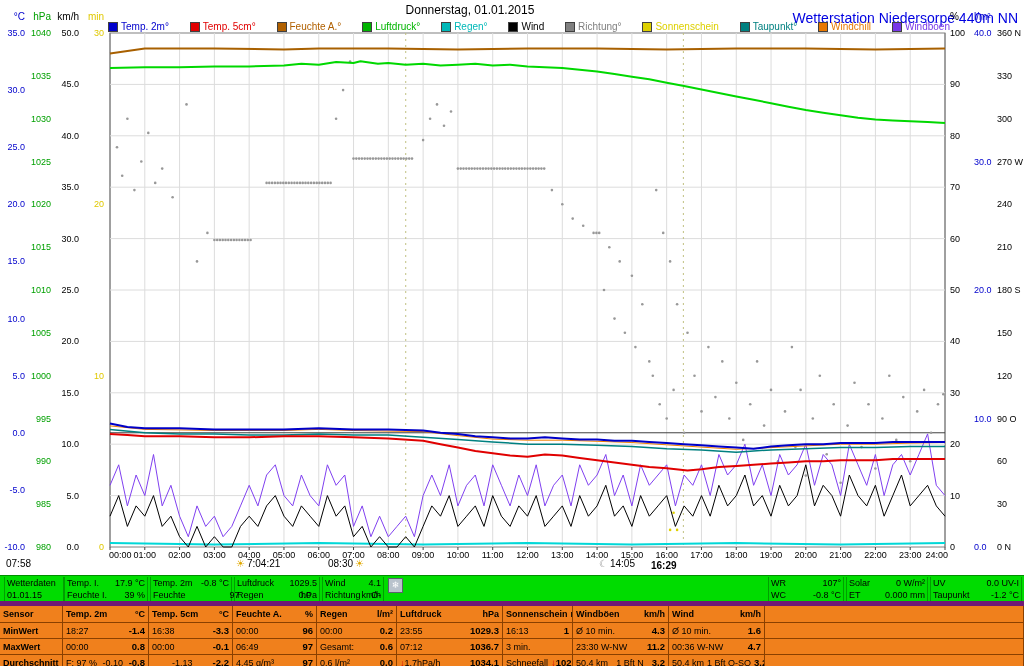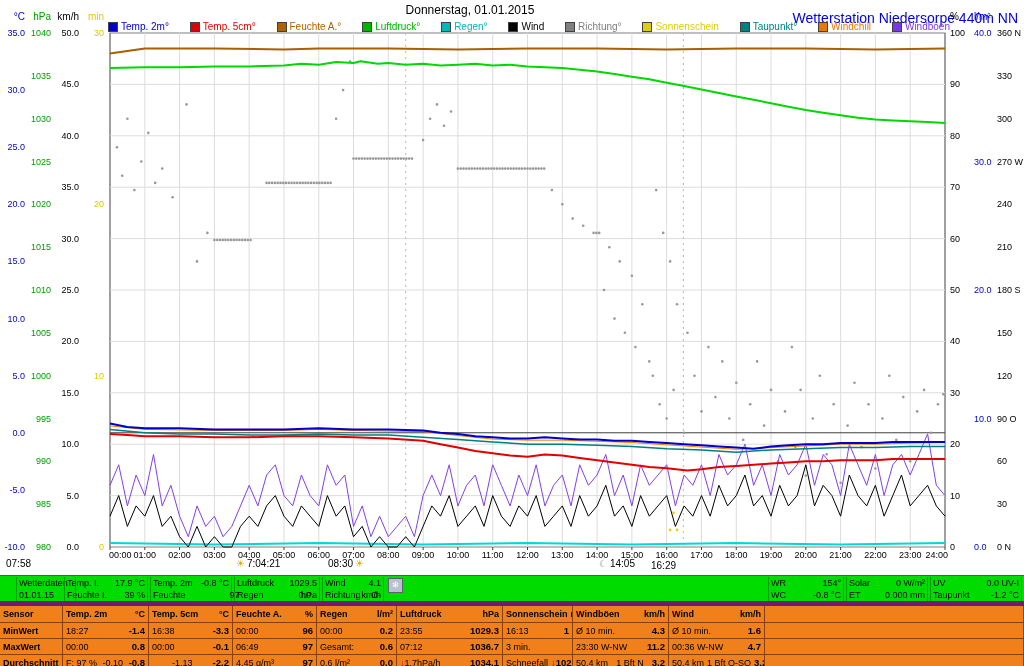--- a/index.html
+++ b/index.html
@@ -466,24 +466,24 @@
       </g>
       <g>
         <polyline points="110.0,423.6 127.4,427.1 144.8,428.2 179.6,428.2 214.4,429.4 249.2,429.4 284.0,429.4 318.8,428.2 353.5,429.4 388.3,429.4 423.1,430.5 440.5,432.8 457.9,433.9 475.3,436.2 492.7,437.3 510.1,438.5 527.5,438.5 544.9,437.3 562.3,438.5 579.7,439.6 597.1,439.6 614.5,440.8 631.9,440.8 649.3,441.9 666.7,443.1 684.1,444.2 701.5,445.3 718.9,446.5 736.3,447.6 753.6,448.8 771.0,446.5 788.4,445.3 805.8,444.2 823.2,444.2 840.6,443.1 858.0,443.1 875.4,443.1 892.8,441.9 910.2,441.9 927.6,441.9 945.0,441.9" fill="none" stroke="#0000c8" stroke-width="2" stroke-linejoin="round"></polyline>
       </g>
     </svg>
   <div id="footer-markers" style="position:absolute;left:0;top:0;width:1024px;height:666px;pointer-events:none;">
       <div class="fm" style="left: 6px; top: 558px;"><span>07:58</span></div>
       <div class="fm" style="left: 234px; top: 558px;"><span class="sun">☀</span><span>7:04:21</span></div>
       <div class="fm" style="left: 328px; top: 558px;"><span>08:30</span><span class="sun">☀</span></div>
       <div class="fm" style="left: 597px; top: 558px;"><span class="moon">☾</span><span>14:05</span></div>
-      <div class="fm" style="left: 651px; top: 560px;"><span>16:29</span></div>
+      <div class="fm" style="left: 651px; top: 560px; font-weight: bold;"><span>16:29</span></div>
     </div>
   <div id="status-bar" style="background: rgb(0, 220, 0);">
-      <div class="sb-cell" style="left: 16px; width: 60px;">
+      <div class="sb-cell" style="left: 4px; width: 60px;">
         <div class="sb-row">
           <span>Wetterdaten</span>
         </div>
         <div class="sb-row">
           <span>01.01.15 23:59</span>
         </div>
       </div>
       <div class="sb-cell" style="left: 64px; width: 84px;">
         <div class="sb-row">
           <span>Temp. I.</span>
@@ -520,21 +520,21 @@
           <span style="text-align: right;">4.1 km/h</span>
         </div>
         <div class="sb-row">
           <span>Richtung</span>
           <span style="text-align: right;">O-SO</span>
         </div>
       </div>
       <div class="sb-cell" style="left: 768px; width: 76px;">
         <div class="sb-row">
           <span>WR</span>
-          <span style="text-align: right;">154°</span>
+          <span style="text-align: right;">107°</span>
         </div>
         <div class="sb-row">
           <span>WC</span>
           <span style="text-align: right;">-0.8 °C</span>
         </div>
       </div>
       <div class="sb-cell" style="left: 846px; width: 82px;">
         <div class="sb-row">
           <span>Solar</span>
           <span style="">0 W/m²</span>

